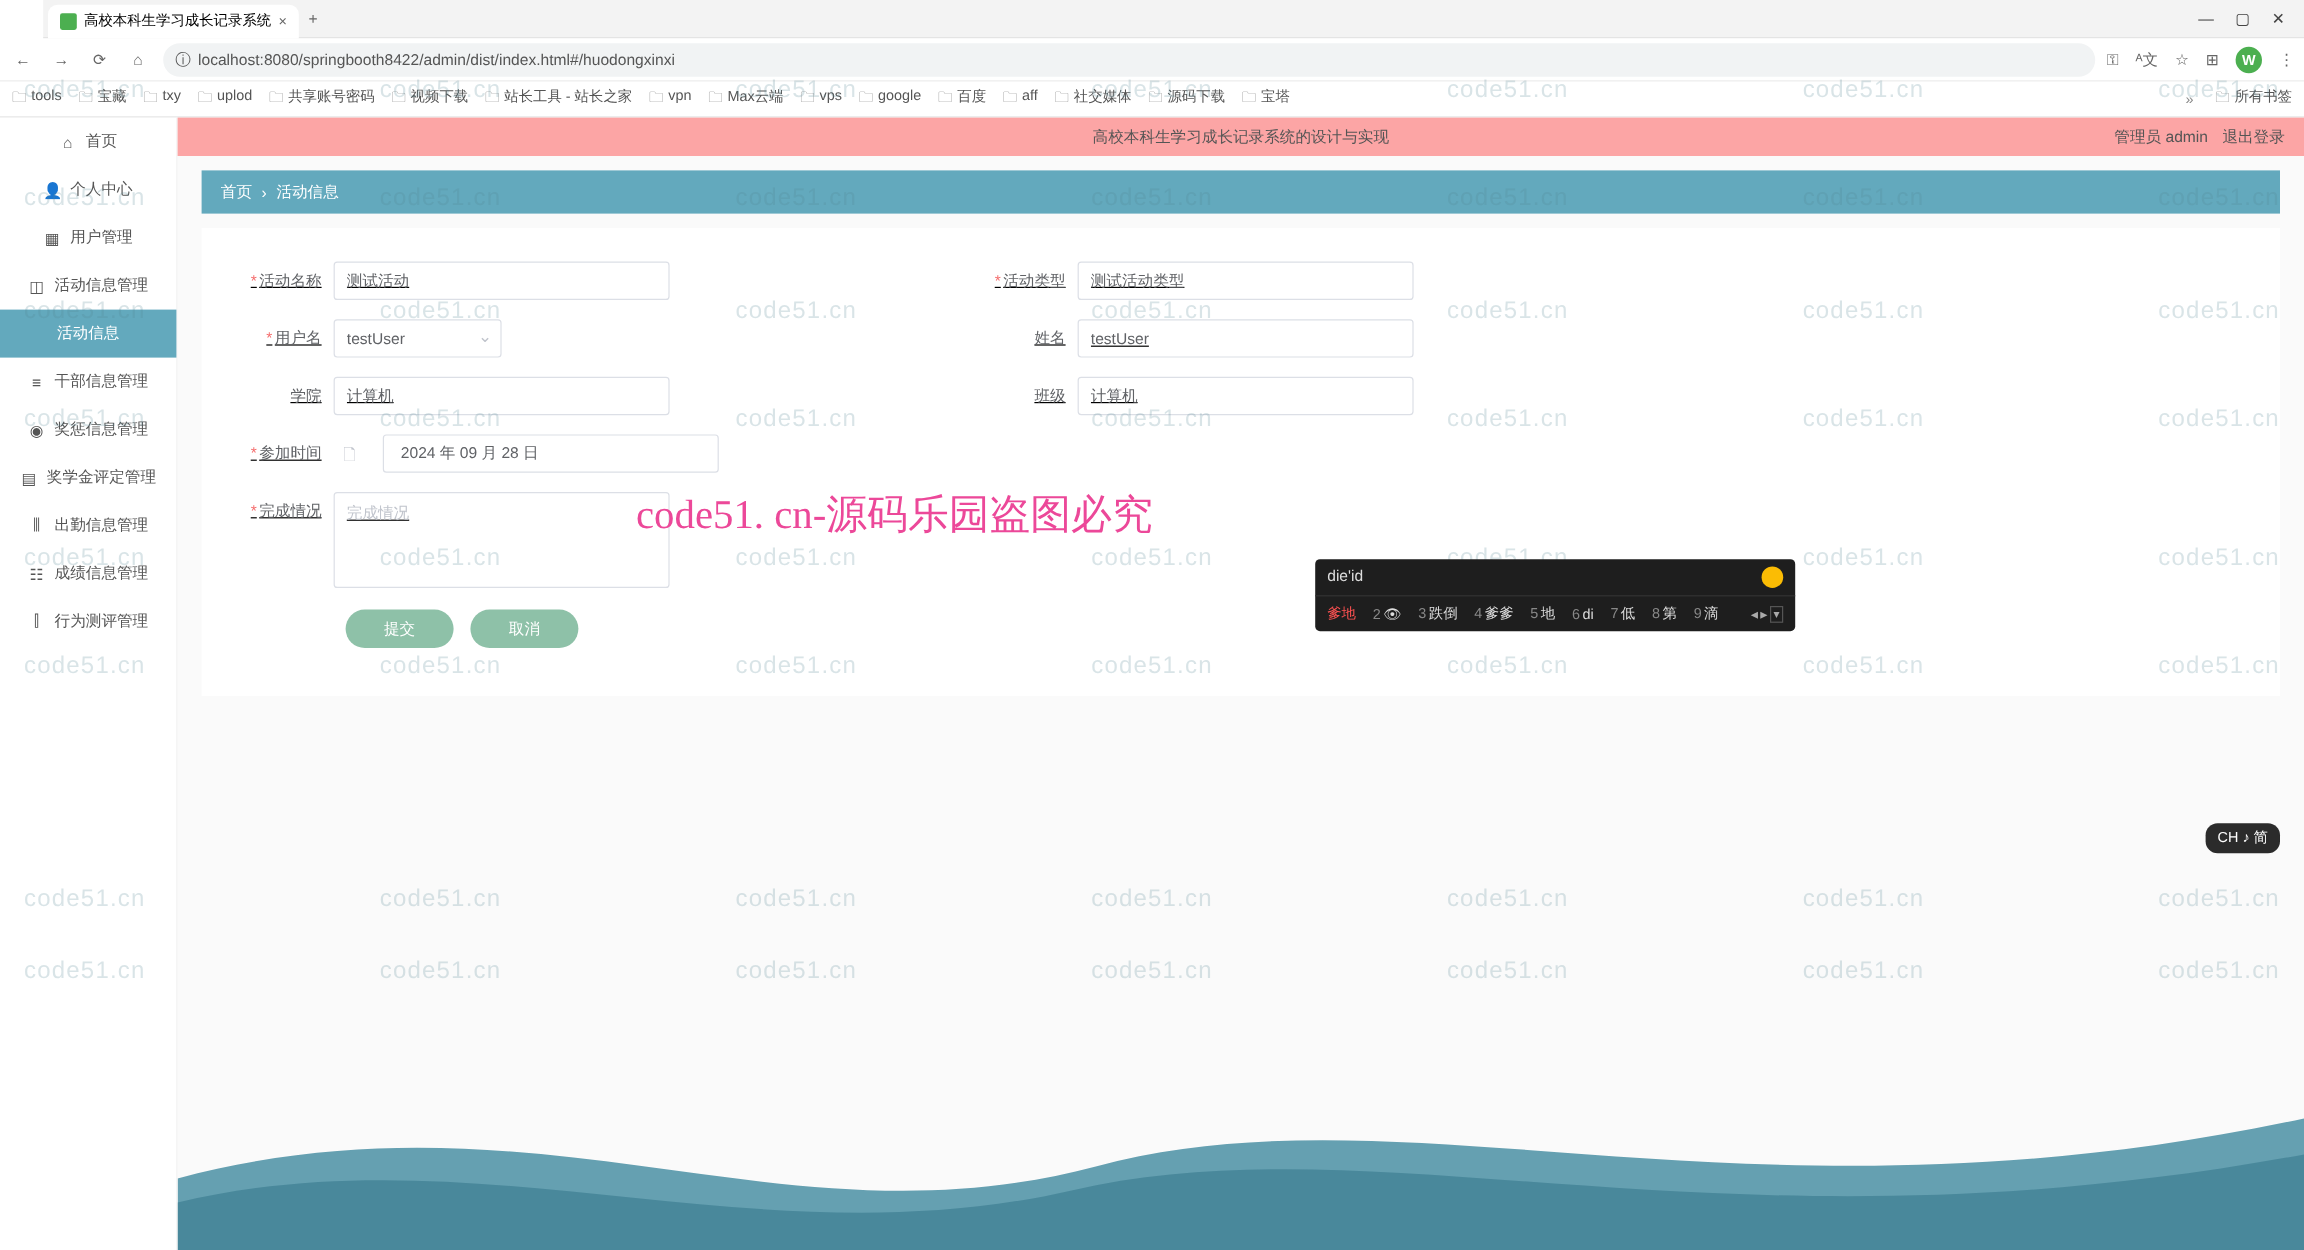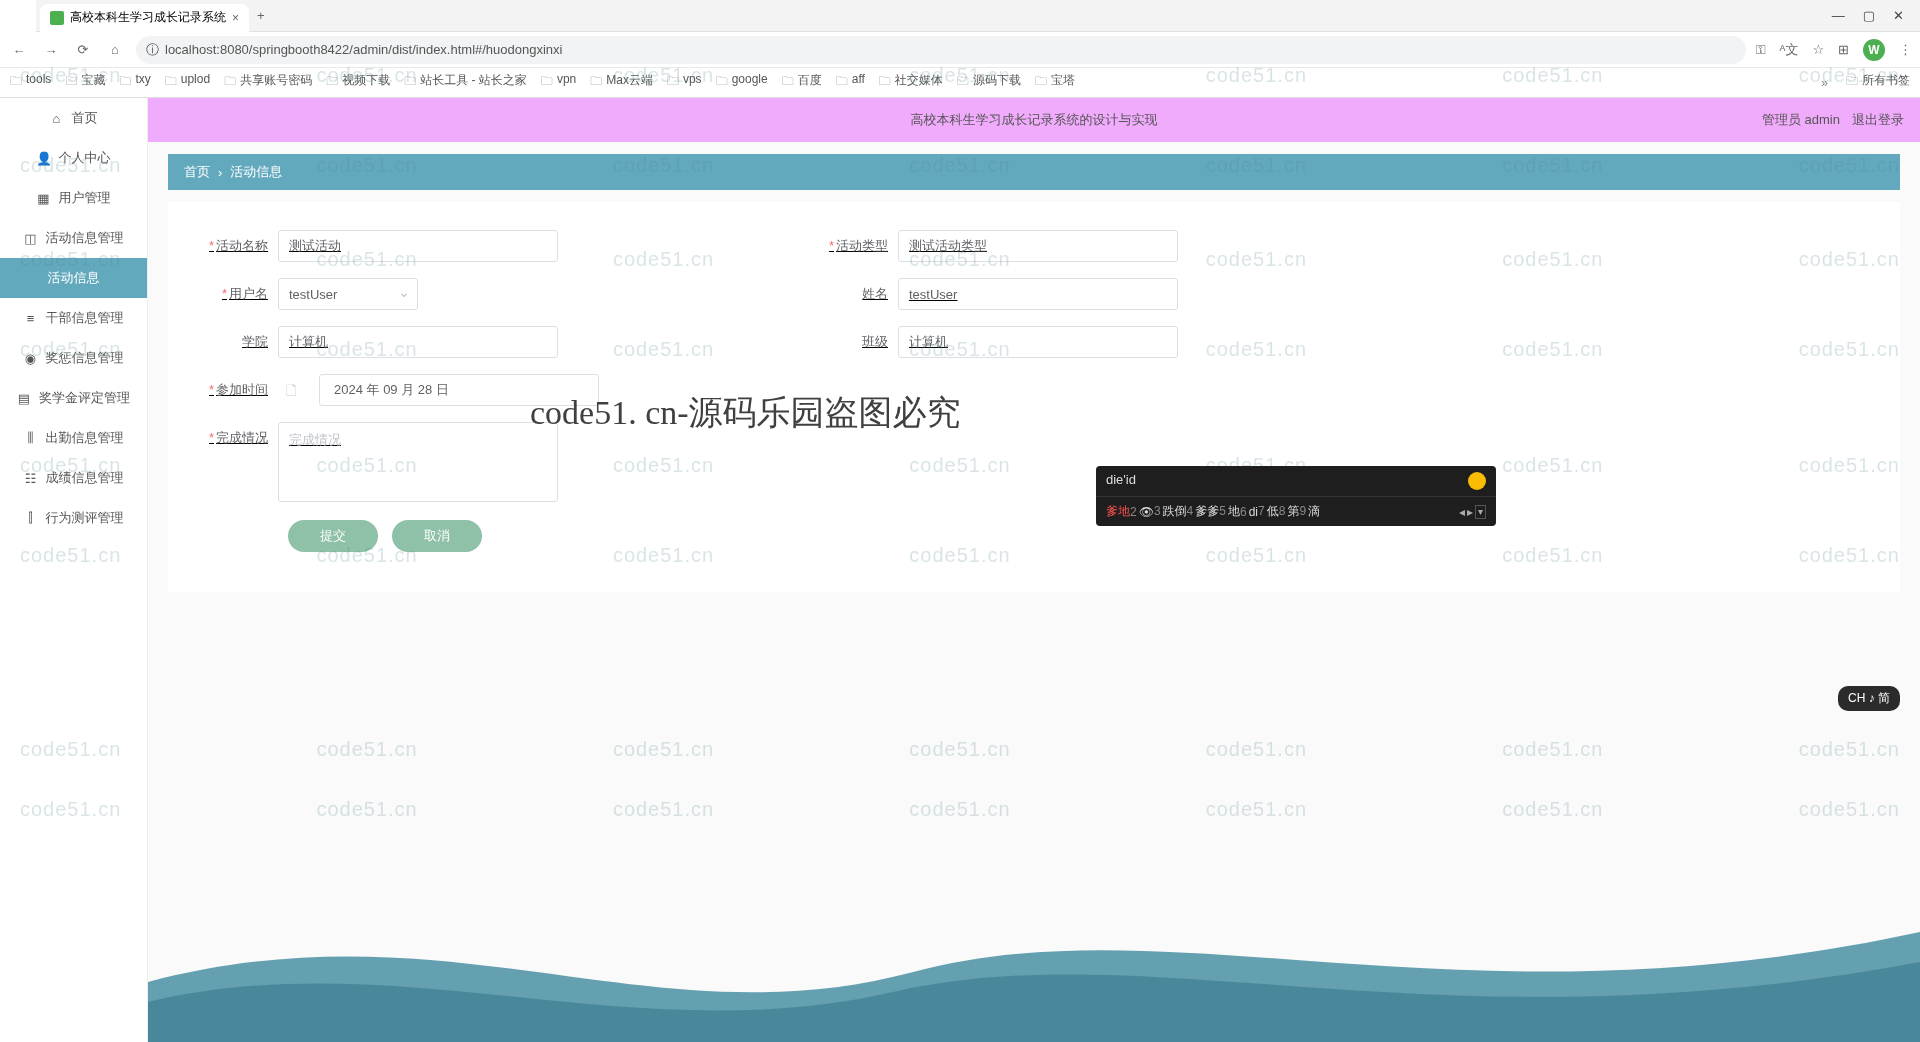--- a/index.html
+++ b/index.html
@@ -27,21 +27,21 @@
 .bm-chev { color: #888; padding: 0 4px; }
 
 
 .app { display: flex; height: calc(100% - 98px); }
 .sidebar { width: 148px; background: #fff; border-right: 1px solid #eee; }
 .sidebar-item { height: 40px; display: flex; align-items: center; justify-content: center; gap: 8px; font-size: 13px; color: #555; cursor: pointer; }
 .sidebar-item.active { background: #63a9bd; color: #fff; justify-content: center; padding-right: 0; font-size: 13px; }
 .si-icon { width: 14px; text-align: center; }
 
 .main { flex: 1; background: #fafafa; position: relative; }
-.topbar { height: 44px; background: #f0abfc; display: flex; align-items: center; justify-content: center; color: #555; font-size: 13px; position: relative; }
+.topbar { height: 32px; background: #fca5a5; display: flex; align-items: center; justify-content: center; color: #555; font-size: 13px; position: relative; }
 .topbar-right { position: absolute; right: 16px; display: flex; gap: 12px; color: #555; }
 
 .crumb-region { padding: 12px 20px 0; }
 .crumb { height: 36px; background: #63a9bd; color: #fff; display: flex; align-items: center; padding: 0 16px; font-size: 13px; gap: 8px; }
 
 .form-area { background: #fff; margin: 12px 20px; padding: 28px 20px 40px; }
 .form-grid { display: grid; grid-template-columns: 1fr 1fr; gap: 16px 60px; max-width: 1180px; }
 .form-row { display: flex; align-items: flex-start; text-decoration: underline; }
 .form-row.full { grid-column: 1 / -1; }
 .lbl { width: 90px; text-align: right; padding-right: 10px; color: #606266; font-size: 13px; line-height: 32px; }
@@ -56,33 +56,33 @@
 .txa { flex: 0 0 280px; height: 80px; border: 1px solid #dcdfe6; border-radius: 3px; padding: 8px 10px; font-size: 13px; font-family: inherit; resize: none; }
 .txa::placeholder { color: #c0c4cc; }
 
 .btn-row { margin-top: 18px; margin-left: 100px; display: flex; gap: 14px; }
 .btn { width: 90px; height: 32px; border: none; border-radius: 16px; background: #8ec1a8; color: #fff; font-size: 13px; cursor: pointer; }
 
 
 .ime { position: absolute; left: 948px; top: 368px; width: 400px; background: #1e1e1e; color: #ddd; border-radius: 4px; font-size: 13px; z-index: 20; }
 .ime-input { padding: 6px 10px; border-bottom: 1px solid #333; display: flex; }
 .ime-badge { margin-left: auto; width: 18px; height: 18px; background: #fbbc04; border-radius: 50%; }
-.ime-cands { padding: 6px 10px; display: flex; font-size: 12px; align-items: center; }
+.ime-cands { padding: 6px 10px; display: flex; gap: 14px; font-size: 12px; align-items: center; }
 .ime-first { color: #ff5252; }
 .ime-num { color: #888; margin-right: 2px; }
 .ime-arrows { margin-left: auto; display: flex; gap: 2px; color: #aaa; }
 .ime-dd { border: 1px solid #555; padding: 0 2px; font-size: 10px; }
 
 
 .ime-pill { position: absolute; right: 20px; top: 588px; background: #2b2b2b; color: #fff; padding: 4px 10px; border-radius: 10px; font-size: 12px; display: flex; gap: 6px; align-items: center; }
 
 
 .wm { position: absolute; top: 98px; left: 0; right: 0; bottom: 0; pointer-events: none; z-index: 1; border-radius: 20px; }
 .wm-row { position: absolute; left: 0; right: 0; display: flex; justify-content: space-between; padding: 0 20px; color: rgba(80,130,145,0.22); font-size: 20px; font-weight: 400; letter-spacing: 1px; }
-.big-wm { position: absolute; left: 530px; top: 390px; color: #404040; font-size: 34px; font-family: "SimSun", serif; font-weight: 400; z-index: 15; pointer-events: none; }
+.big-wm { position: absolute; left: 530px; top: 406px; color: #ec4899; font-size: 34px; font-family: "SimSun", serif; font-weight: 400; z-index: 15; pointer-events: none; }
 
 
 .wave { position: absolute; bottom: 0; left: 0; right: 0; height: 180px; z-index: 3; pointer-events: none; }
 .wave svg { width: 100%; height: 100%; }
 </style>
 </head>
 <body>
 
 <div class="browser-top">
   <div class="tab">

